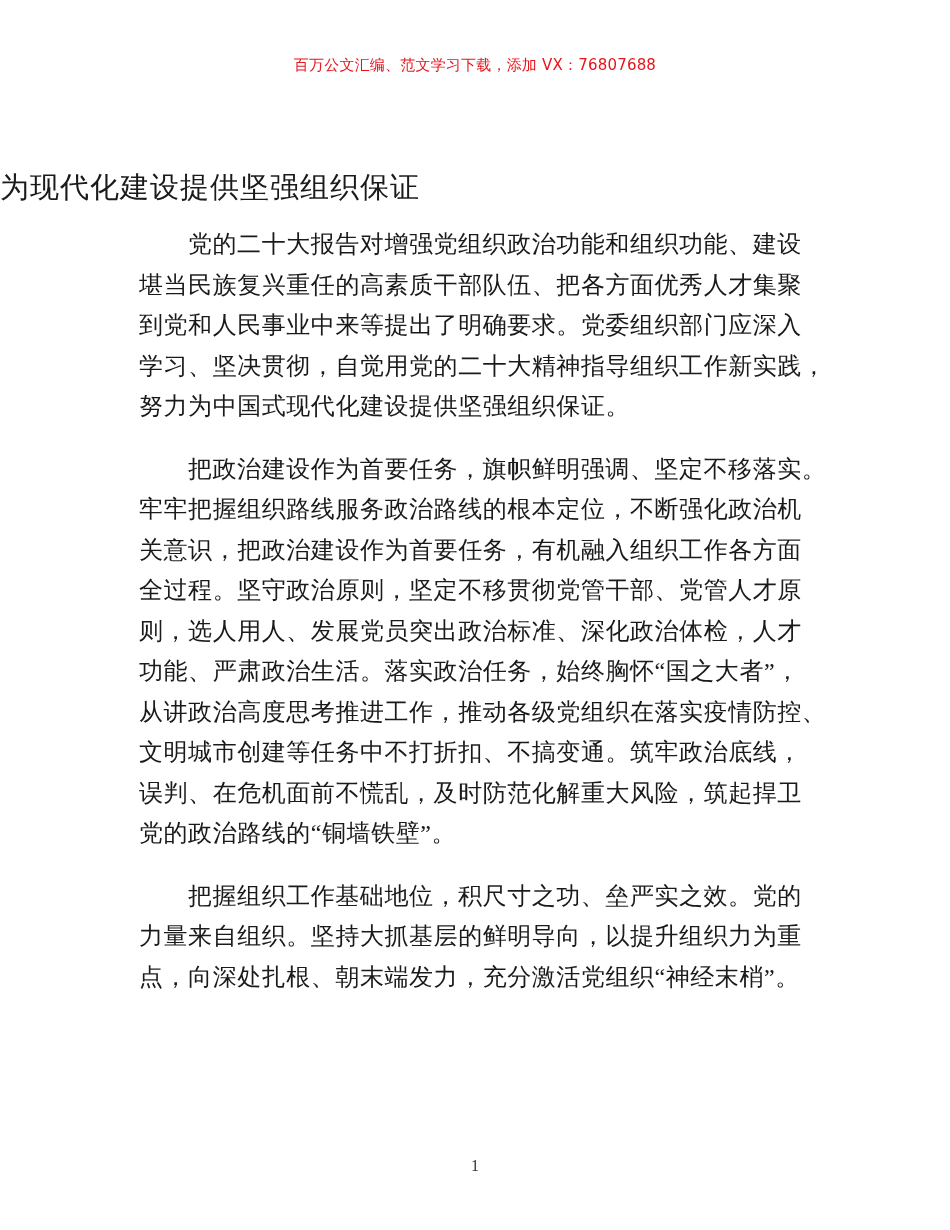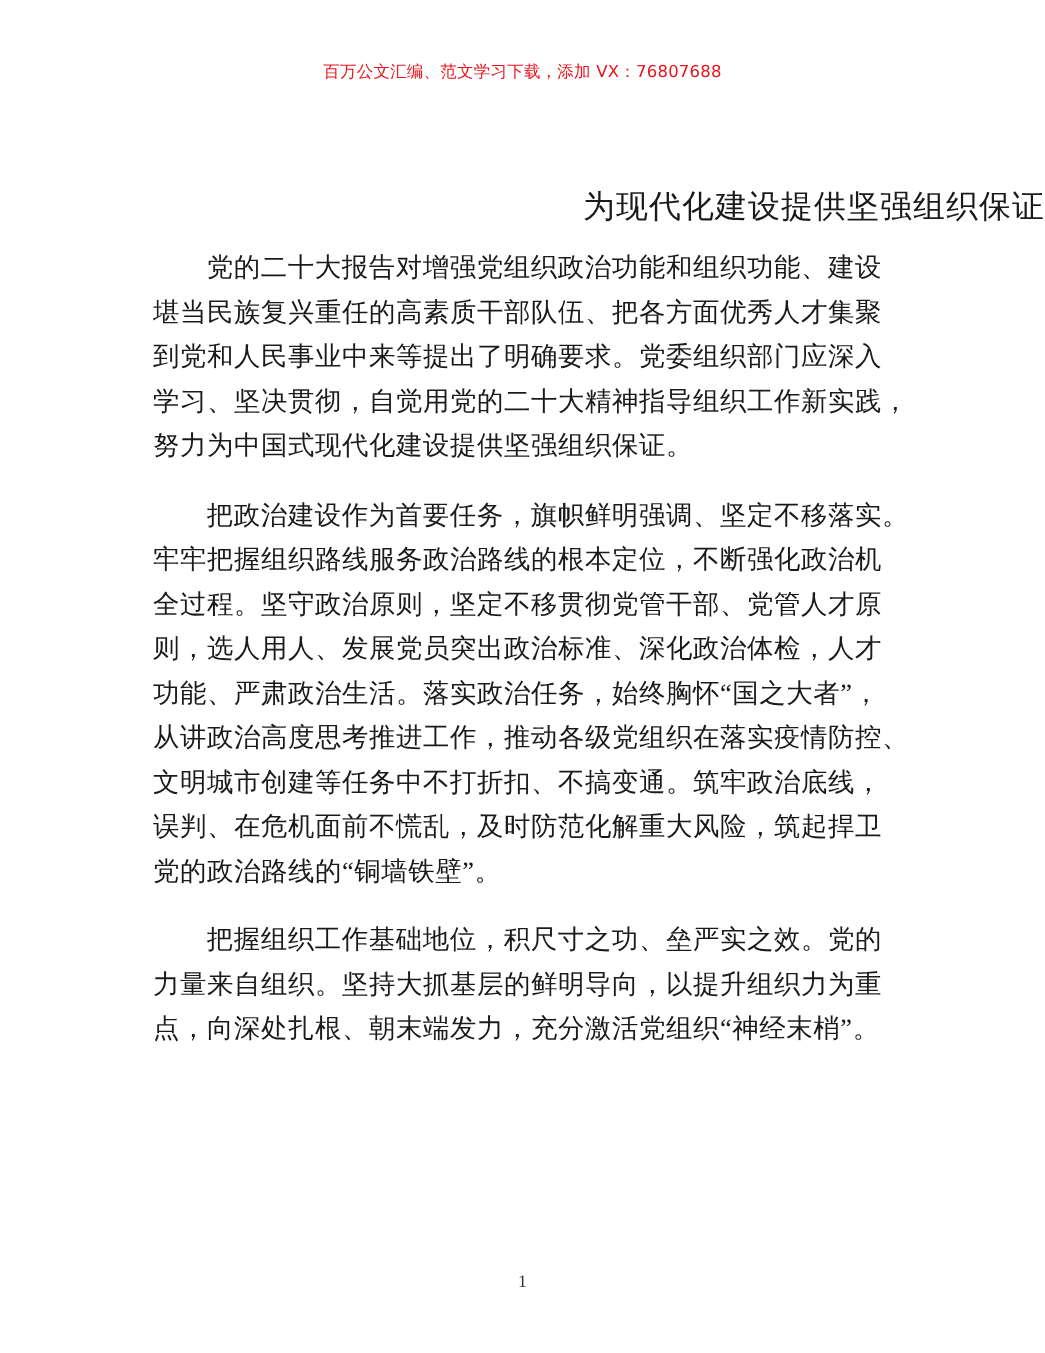--- a/index.html
+++ b/index.html
@@ -7,21 +7,21 @@
     width: 950px; height: 1230px; background: #ffffff;
     position: relative; overflow: hidden;
     font-family: "DejaVu Sans", "Liberation Sans", sans-serif;
   }
   .header {
     position: absolute; top: 56px; left: 0; width: 950px;
     text-align: center; color: #e8141c; font-size: 15px; letter-spacing: 0.2px;
   }
   .title {
     position: absolute; top: 168px; left: 0; width: 950px;
-    text-align: right; color: #1a1a1a; font-size: 29px; letter-spacing: 1px;
+    text-align: left; color: #1a1a1a; font-size: 29px; letter-spacing: 1px;
   }
   .body-text { position: absolute; left: 139px; top: 224px; width: 700px; color: #1a1a1a; font-family: Liberation Serif, serif; }
   .line {
     font-size: 24px; height: 40.5px; line-height: 40.5px;
     white-space: nowrap; letter-spacing: 0.55px;
   }
   .line.indent { padding-left: 49px; }
   .para-gap { height: 22px; }
   .page-num {
     position: absolute; top: 1157px; left: 0; width: 950px; text-align: center;
@@ -40,20 +40,21 @@
     <div class="line indent">党的二十大报告对增强党组织政治功能和组织功能、建设</div>
     <div class="line">堪当民族复兴重任的高素质干部队伍、把各方面优秀人才集聚</div>
     <div class="line">到党和人民事业中来等提出了明确要求。党委组织部门应深入</div>
     <div class="line">学习、坚决贯彻，自觉用党的二十大精神指导组织工作新实践，</div>
     <div class="line">努力为中国式现代化建设提供坚强组织保证。</div>
   </div>
   <div class="para-gap"></div>
   <div>
     <div class="line indent">把政治建设作为首要任务，旗帜鲜明强调、坚定不移落实。</div>
     <div class="line">牢牢把握组织路线服务政治路线的根本定位，不断强化政治机</div>
+    <div class="line">关意识，把政治建设作为首要任务，有机融入组织工作各方面</div>
     <div class="line">全过程。坚守政治原则，坚定不移贯彻党管干部、党管人才原</div>
     <div class="line">则，选人用人、发展党员突出政治标准、深化政治体检，人才</div>
     <div class="line">功能、严肃政治生活。落实政治任务，始终胸怀“国之大者”，</div>
     <div class="line">从讲政治高度思考推进工作，推动各级党组织在落实疫情防控、</div>
     <div class="line">文明城市创建等任务中不打折扣、不搞变通。筑牢政治底线，</div>
     <div class="line">误判、在危机面前不慌乱，及时防范化解重大风险，筑起捍卫</div>
     <div class="line">党的政治路线的“铜墙铁壁”。</div>
   </div>
   <div class="para-gap"></div>
   <div>

